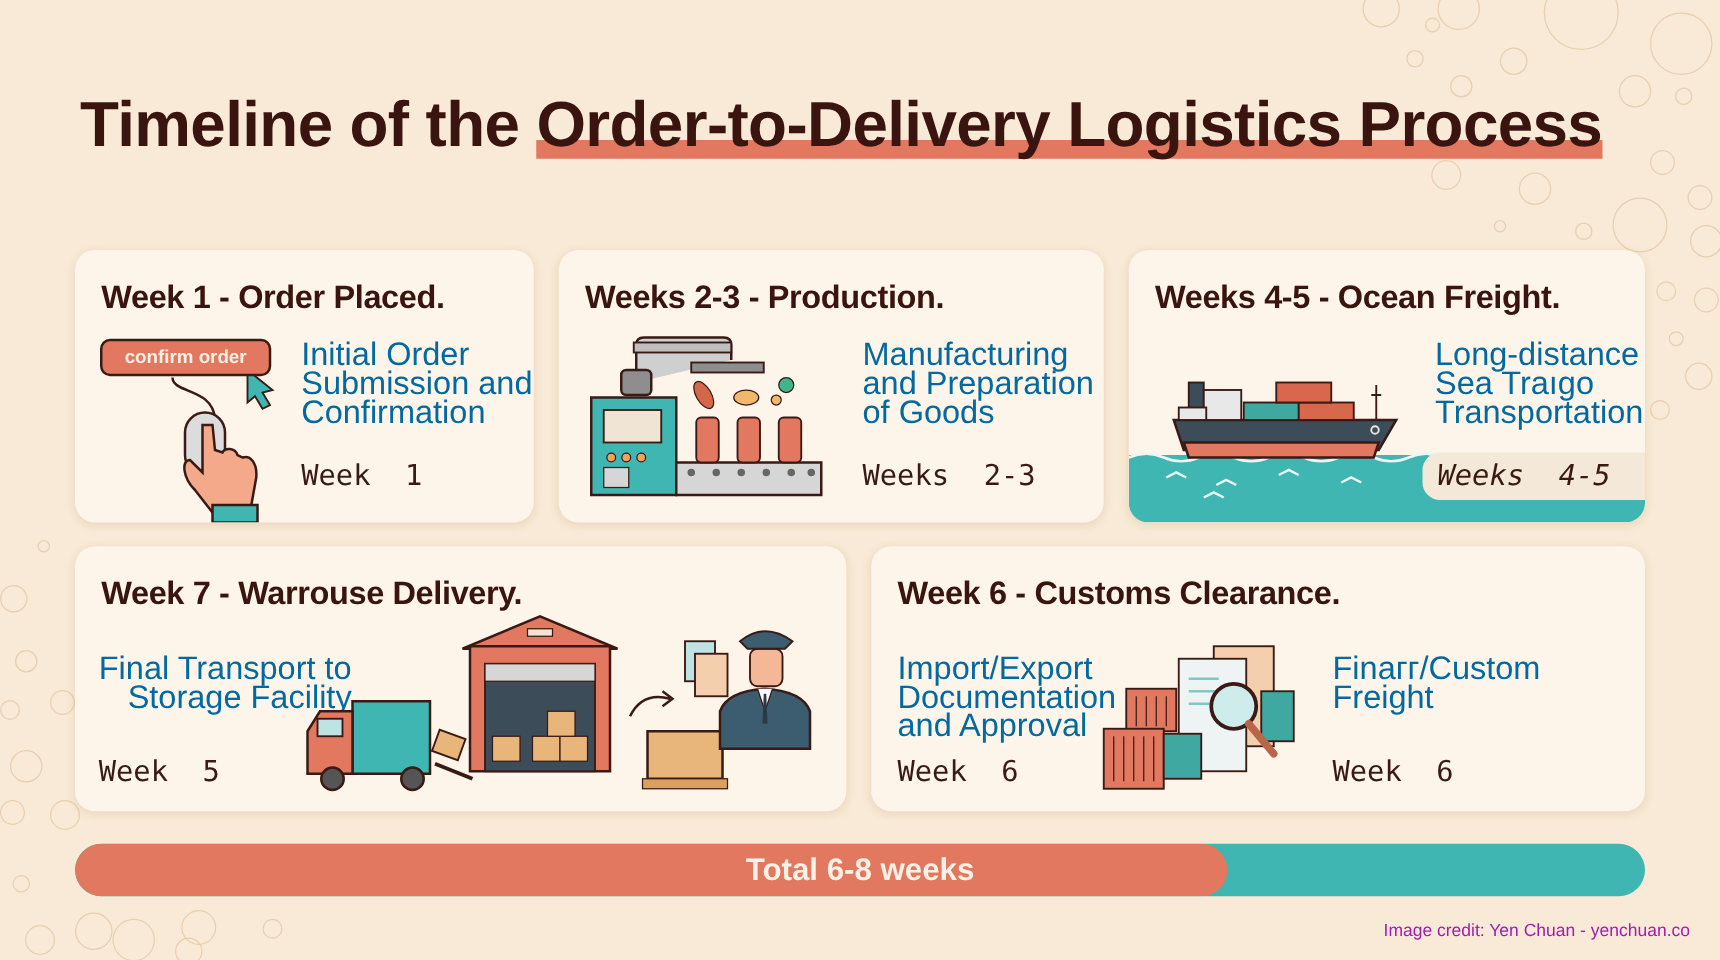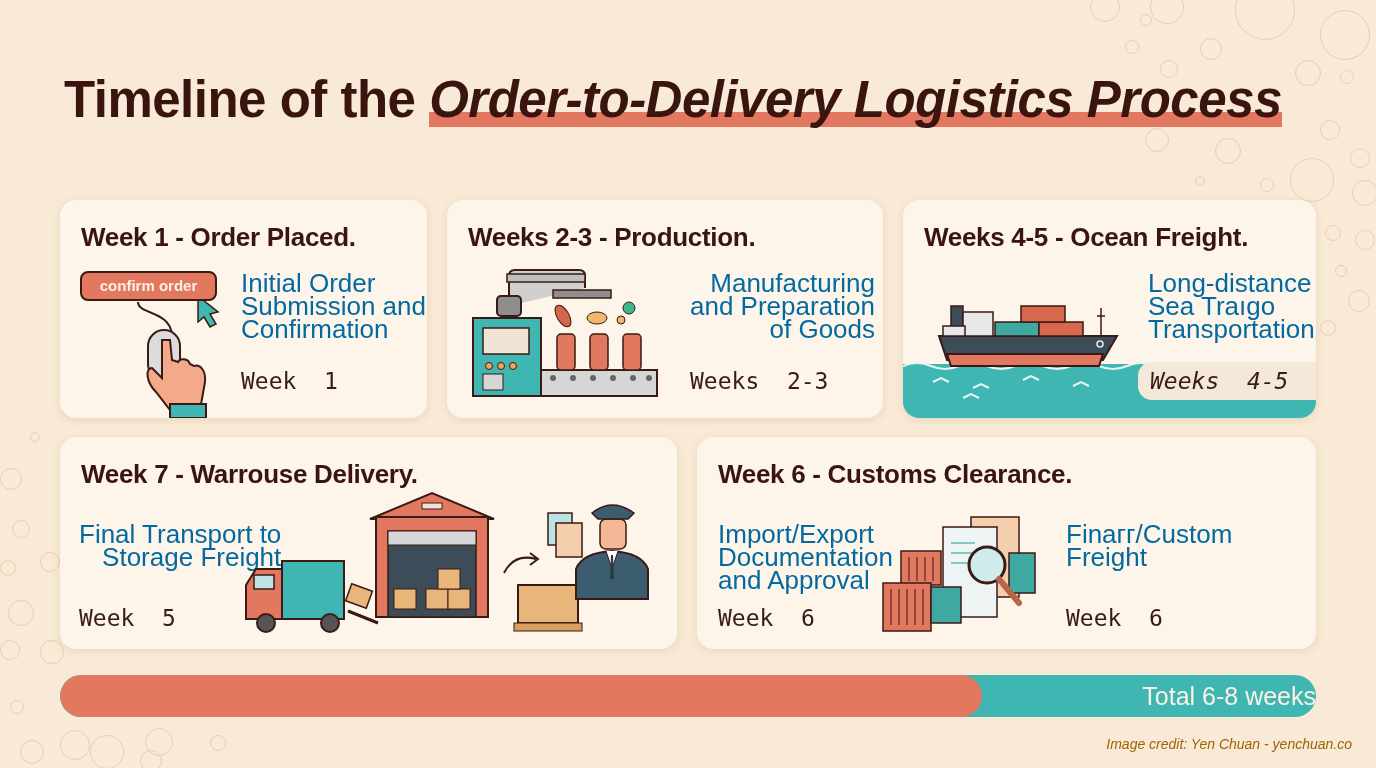--- a/index.html
+++ b/index.html
@@ -16,21 +16,21 @@
   .title {
     position: absolute; left: 64px; top: 70px;
     font-size: 51px; font-weight: 700; letter-spacing: -0.5px;
     color: #3a140e; white-space: nowrap;
   }
   .title .hl { position: relative; display: inline-block; }
   .title .hl::after {
     content: ""; position: absolute; left: 0; right: 0; bottom: 2px; height: 15px;
     background: #e2785f; z-index: -1;
   }
-  .title .hl span { position: relative; z-index: 1; font-style: italic; }
+  .title .hl span { position: relative; z-index: 1; }
 
   .card {
     position: absolute; background: #fdf5ea; border-radius: 16px;
     box-shadow: 0 2px 8px rgba(170,120,70,0.18);
     overflow: hidden;
   }
   .card-title {
     position: absolute; left: 21px; top: 22px;
     font-size: 26px; font-weight: 700; color: #3a140e; white-space: nowrap; letter-spacing: -0.3px;
   }
@@ -58,24 +58,24 @@
   .progress {
     position: absolute; left: 60px; top: 675px; width: 1256px; height: 42px;
     border-radius: 21px; background: #3fb6b2; overflow: hidden;
   }
   .progress-fill {
     position: absolute; left: 0; top: 0; height: 100%; width: 922px;
     background: #e2785f; border-radius: 21px;
   }
   .progress-label {
     position: absolute; left: 0; width: 100%; top: 0; height: 42px; line-height: 42px;
-    text-align: right; color: #fdf0e4; font-size: 25px; font-weight: 400;
+    text-align: center; color: #fdf0e4; font-size: 25px; font-weight: 700;
   }
   .credit {
-    position: absolute; right: 24px; top: 736px; font-size: 14px; color: #a16207; font-style: italic;
+    position: absolute; right: 24px; top: 736px; font-size: 14px; color: #a21caf;
   }
 </style>
 </head>
 <body>
 
 <div class="bubbles">
   <div class="bubble" style="left:1090px;top:-8px;width:30px;height:30px"></div>
   <div class="bubble" style="left:1150px;top:-10px;width:34px;height:34px"></div>
   <div class="bubble" style="left:1235px;top:-20px;width:60px;height:60px"></div>
   <div class="bubble" style="left:1320px;top:10px;width:50px;height:50px"></div>
@@ -132,21 +132,21 @@
   </div>
   <div class="confirm-btn">confirm order</div>
   <div class="desc" style="left:181px;top:72px;">
     <div>Initial Order</div>
     <div>Submission and</div>
     <div>Confirmation</div>
   </div>
   <div class="wk" style="left:181px;top:168px;">Week  1</div>
 </div>
 
-<div class="card" style="left:447px;top:200px;width:436px;height:218px;text-align:right;">
+<div class="card" style="left:447px;top:200px;width:436px;height:218px;">
   <div class="card-title">Weeks 2-3 - Production.</div>
   <div class="illus" style="left:22px;top:66px;width:195px;height:135px;">
     <svg width="195" height="135" viewBox="0 0 195 135">
       <path d="M40 40 L40 10 Q40 4 46 4 L110 4 Q116 4 116 10 L116 22" stroke="#3a1a14" stroke-width="2" fill="#cfcfcf"></path>
       <rect x="38" y="8" width="78" height="8" fill="#bfbfbf" stroke="#3a1a14" stroke-width="1.5"></rect>
       <rect x="28" y="30" width="24" height="20" rx="4" fill="#8e8e8e" stroke="#3a1a14" stroke-width="2"></rect>
       <rect x="84" y="24" width="58" height="8" fill="#8e8e8e" stroke="#3a1a14" stroke-width="1.5"></rect>
       <rect x="4" y="52" width="68" height="78" fill="#3fb6b2" stroke="#3a1a14" stroke-width="2"></rect>
       <rect x="14" y="62" width="46" height="26" fill="#f0e4d4" stroke="#3a1a14" stroke-width="1.5"></rect>
       <circle cx="20" cy="100" r="3.5" fill="#f0a35a" stroke="#3a1a14"></circle>
@@ -202,21 +202,21 @@
     <div>Sea Traıgo</div>
     <div>Transportation</div>
   </div>
   <div class="wk" style="left:247px;top:168px;font-style:italic;">Weeks  4-5</div>
 </div>
 
 <div class="card" style="left:60px;top:437px;width:617px;height:212px;">
   <div class="card-title">Week 7 - Warrouse Delivery.</div>
   <div class="desc" style="left:19px;top:86px;text-align:right;">
     <div>Final Transport to</div>
-    <div>Storage Freight</div>
+    <div>Storage Facility</div>
   </div>
   <div class="wk" style="left:19px;top:168px;">Week  5</div>
   <div class="illus" style="left:182px;top:52px;width:420px;height:150px;">
     <svg width="420" height="150" viewBox="0 0 420 150">
       <rect x="40" y="72" width="62" height="58" fill="#3fb6b2" stroke="#3a1a14" stroke-width="2"></rect>
       <path d="M4 96 L14 80 L40 80 L40 130 L4 130 Z" fill="#e2785f" stroke="#3a1a14" stroke-width="2"></path>
       <rect x="12" y="86" width="20" height="14" fill="#bde3e4" stroke="#3a1a14" stroke-width="1.5"></rect>
       <circle cx="24" cy="134" r="9" fill="#555" stroke="#3a1a14" stroke-width="2"></circle>
       <circle cx="88" cy="134" r="9" fill="#555" stroke="#3a1a14" stroke-width="2"></circle>
       <rect x="106" y="98" width="22" height="18" fill="#e8b57a" stroke="#3a1a14" stroke-width="1.5" transform="rotate(20 117 107)"></rect>

